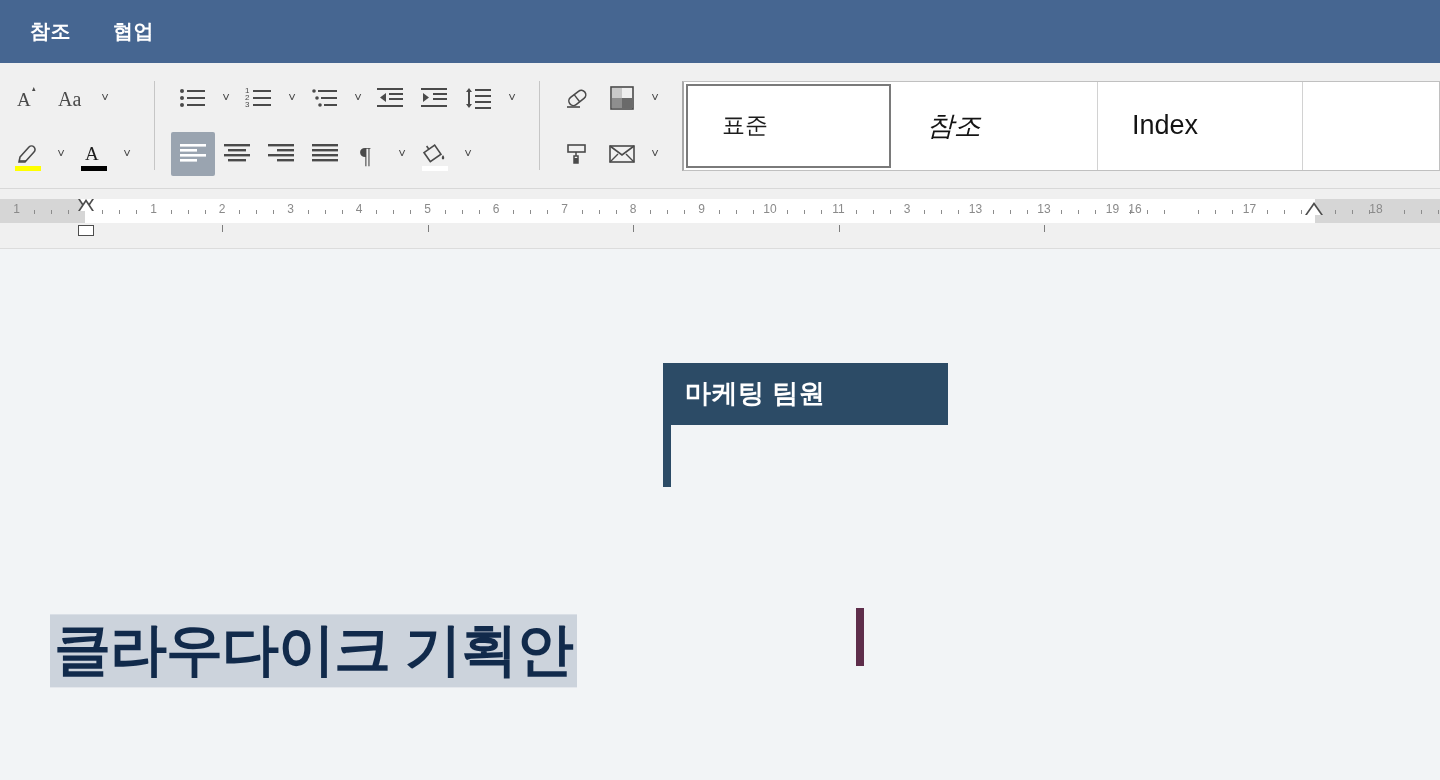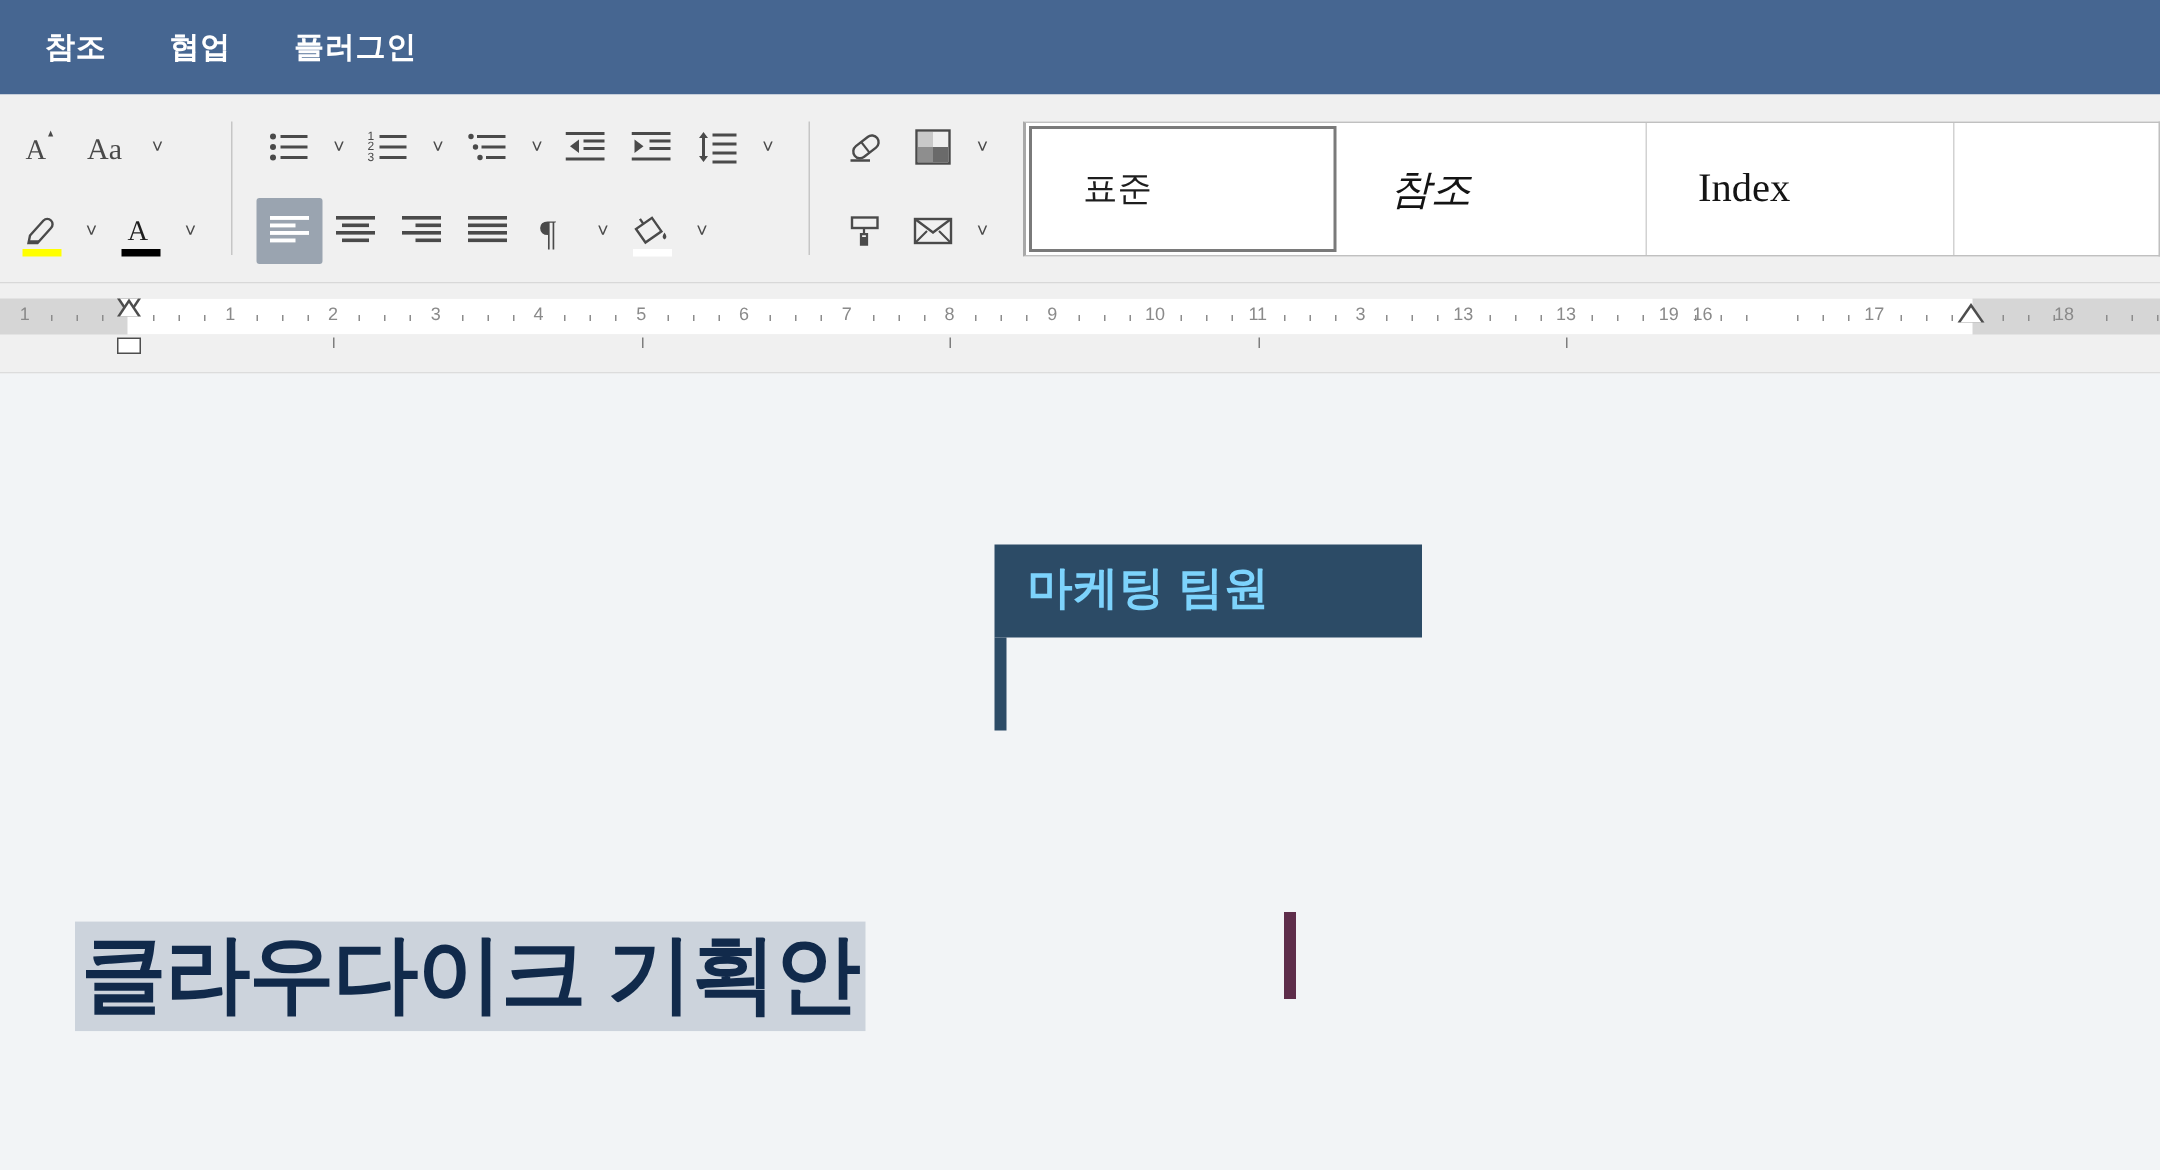--- a/index.html
+++ b/index.html
@@ -97,21 +97,21 @@
     flex: 0 0 auto;
   }
   .style-cell.selected {
     border: 2px solid #7a7a7a;
     margin: 2px;
     height: calc(100% - 4px);
   }
   .st-normal { font-size: 23px; color: #1d1d1d; font-family: "Liberation Sans", sans-serif; }
   .st-heading { font-size: 33px; color: #141414; font-family: "Liberation Sans", sans-serif; }
   .st-ref { font-size: 27px; color: #141414; font-style: italic; font-family: "Liberation Serif", serif; }
-  .st-index { font-size: 27px; color: #141414; font-family: Liberation Serif, serif; }
+  .st-index { font-size: 27px; color: #141414; font-family: Liberation Sans, sans-serif; }
 
   
   .ruler-wrap {
     height: 60px;
     background: #f0f0f0;
     position: relative;
     border-bottom: 1px solid #dcdcdc;
   }
   .ruler {
     position: absolute;
@@ -187,42 +187,41 @@
     line-height: 1.18;
     padding: 2px 4px 4px 4px;
     white-space: nowrap;
     transform: translateY(-50%);
     letter-spacing: -1px;
   }
 
   
   .collab { position: absolute; }
   .collab-label {
-    color: #7dd3fc;
-    font-size: 30px;
+    color: #ffffff;
+    font-size: 26px;
     font-weight: 700;
     padding: 10px 22px 12px 22px;
     white-space: nowrap;
     letter-spacing: .5px;
     line-height: 1;
   }
   .collab-caret {
     position: absolute;
     width: 8px;
   }
 
   .field-row { position: absolute; left: 0; right: 0; }
 </style>
 </head>
 <body>
 
 <div class="menubar">
   <div class="menu-item">참조</div>
   <div class="menu-item">협업</div>
-  <div class="menu-item">플러그인</div>
 </div>
 
 <div class="toolbar">
 
   <div class="tool-group">
     <div class="tool-row">
       <div class="tool-btn">
         <svg width="26" height="26" viewBox="0 0 26 26">
           <text x="2" y="21" font-family="Liberation Serif, serif" font-size="19" fill="#4a4a4a">A</text>
           <path d="M17 6 l3.5 0 l-1.75 -4 z" fill="#4a4a4a"></path>

